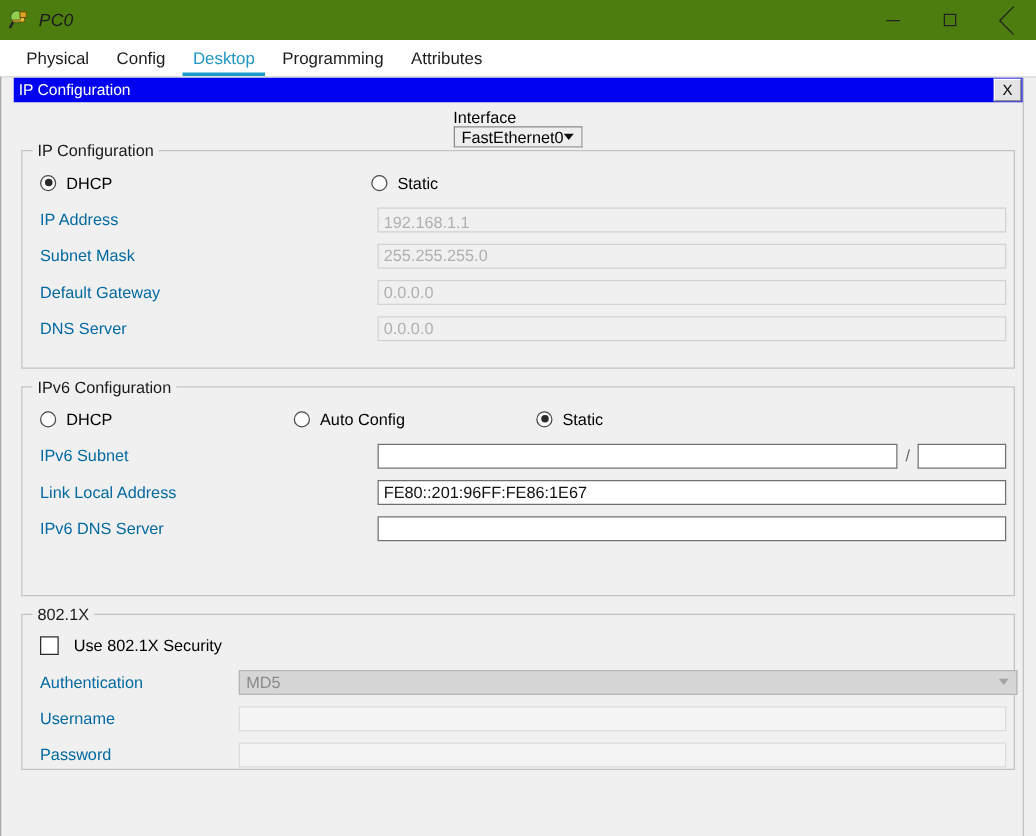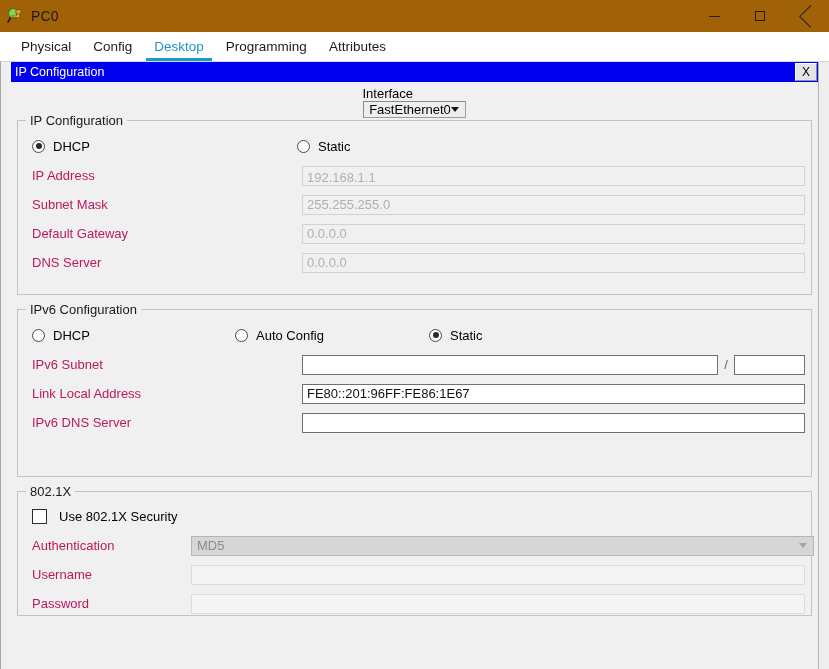--- a/index.html
+++ b/index.html
@@ -23,25 +23,26 @@
     height: 669px;
     position: relative;
     background: #ffffff;
     display: flex;
     flex-direction: column;
   }
 
   
   .titlebar {
     height: 32px;
-    background: #a16207;
-    display: flex;
-    align-items: center;
-    flex: 0 0 auto;
-    position: relative;
+    background: #4d7c0f;
+    display: flex;
+    align-items: center;
+    flex: 0 0 auto;
+    position: relative;
+    font-style: italic;
   }
   .titlebar-icon {
     width: 18px;
     height: 18px;
     margin-left: 7px;
     margin-right: 6px;
     position: relative;
     flex: 0 0 auto;
   }
   .title-text {
@@ -287,21 +288,21 @@
   
   .field-row {
     display: flex;
     align-items: center;
     height: 29px;
     padding-left: 8px;
     box-sizing: border-box;
   }
   .field-label {
     font-size: 13px;
-    color: #be185d;
+    color: #0369a1;
     flex: 0 0 auto;
     box-sizing: border-box;
   }
   .textbox {
     height: 20px;
     background: #ffffff;
     border: 1px solid #707070;
     box-sizing: border-box;
     font-size: 13px;
     display: flex;

